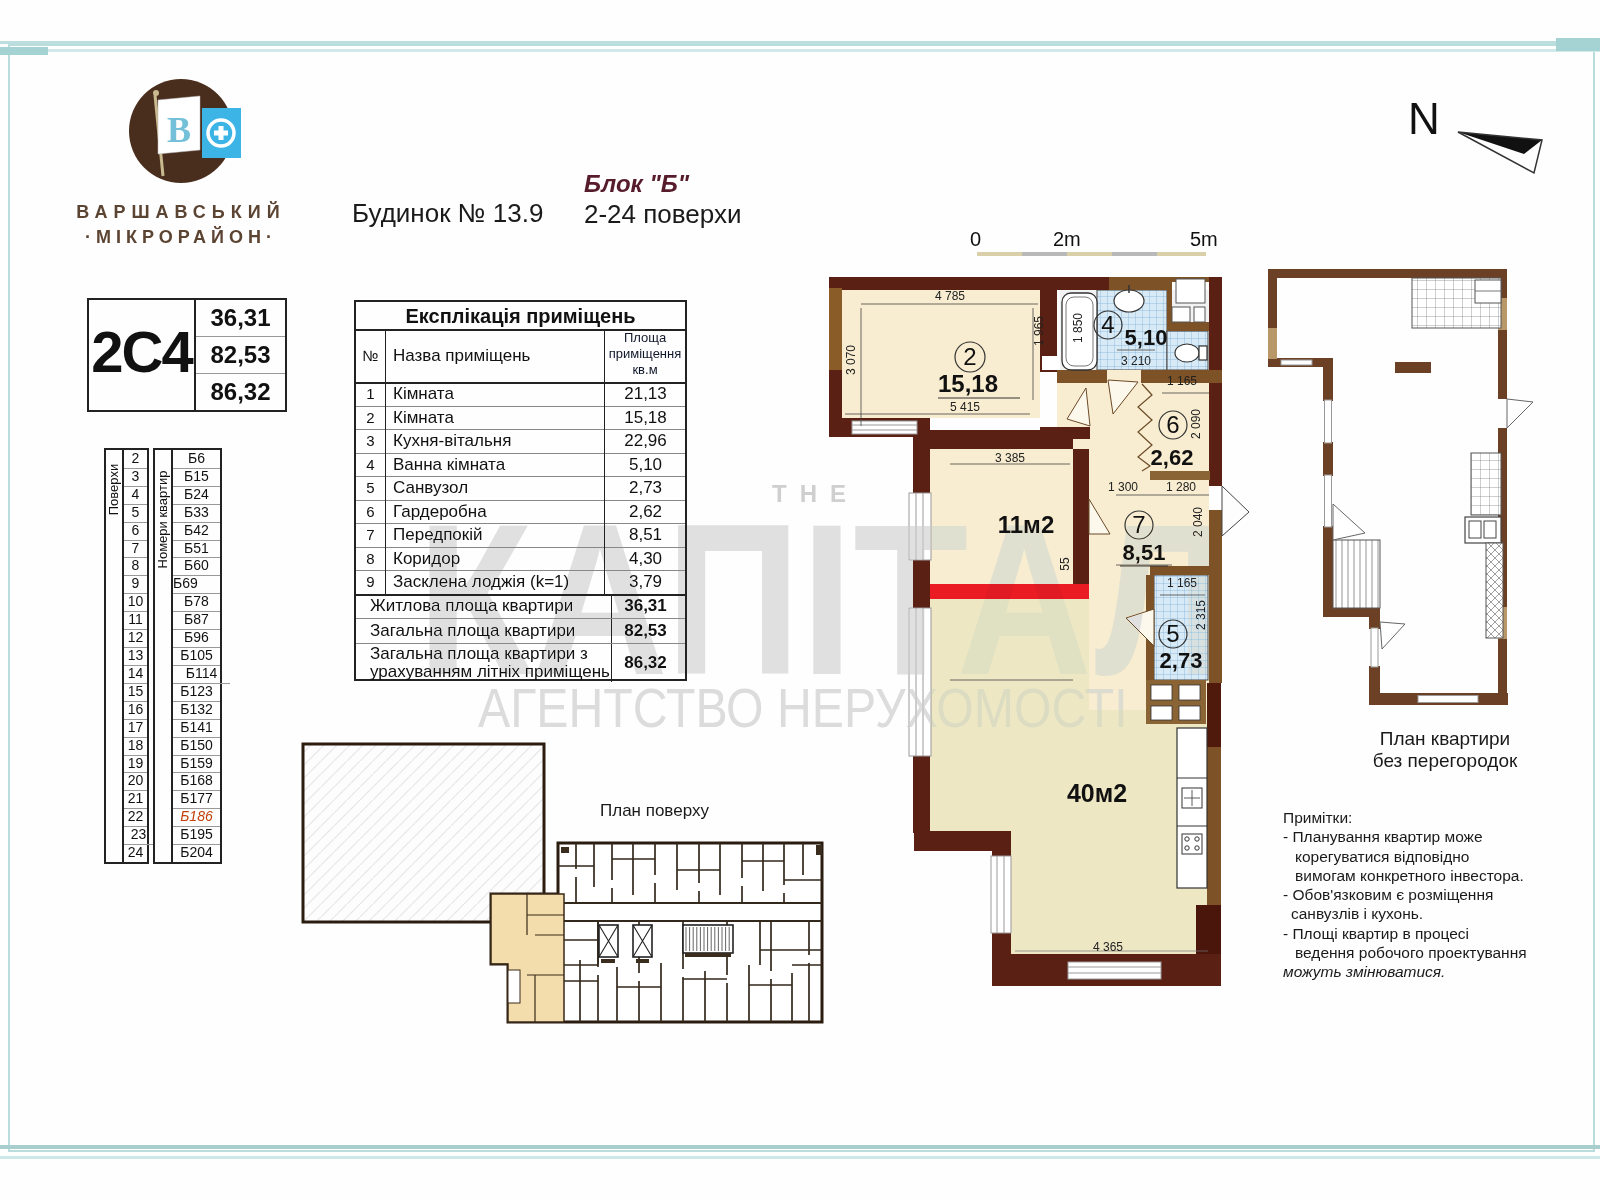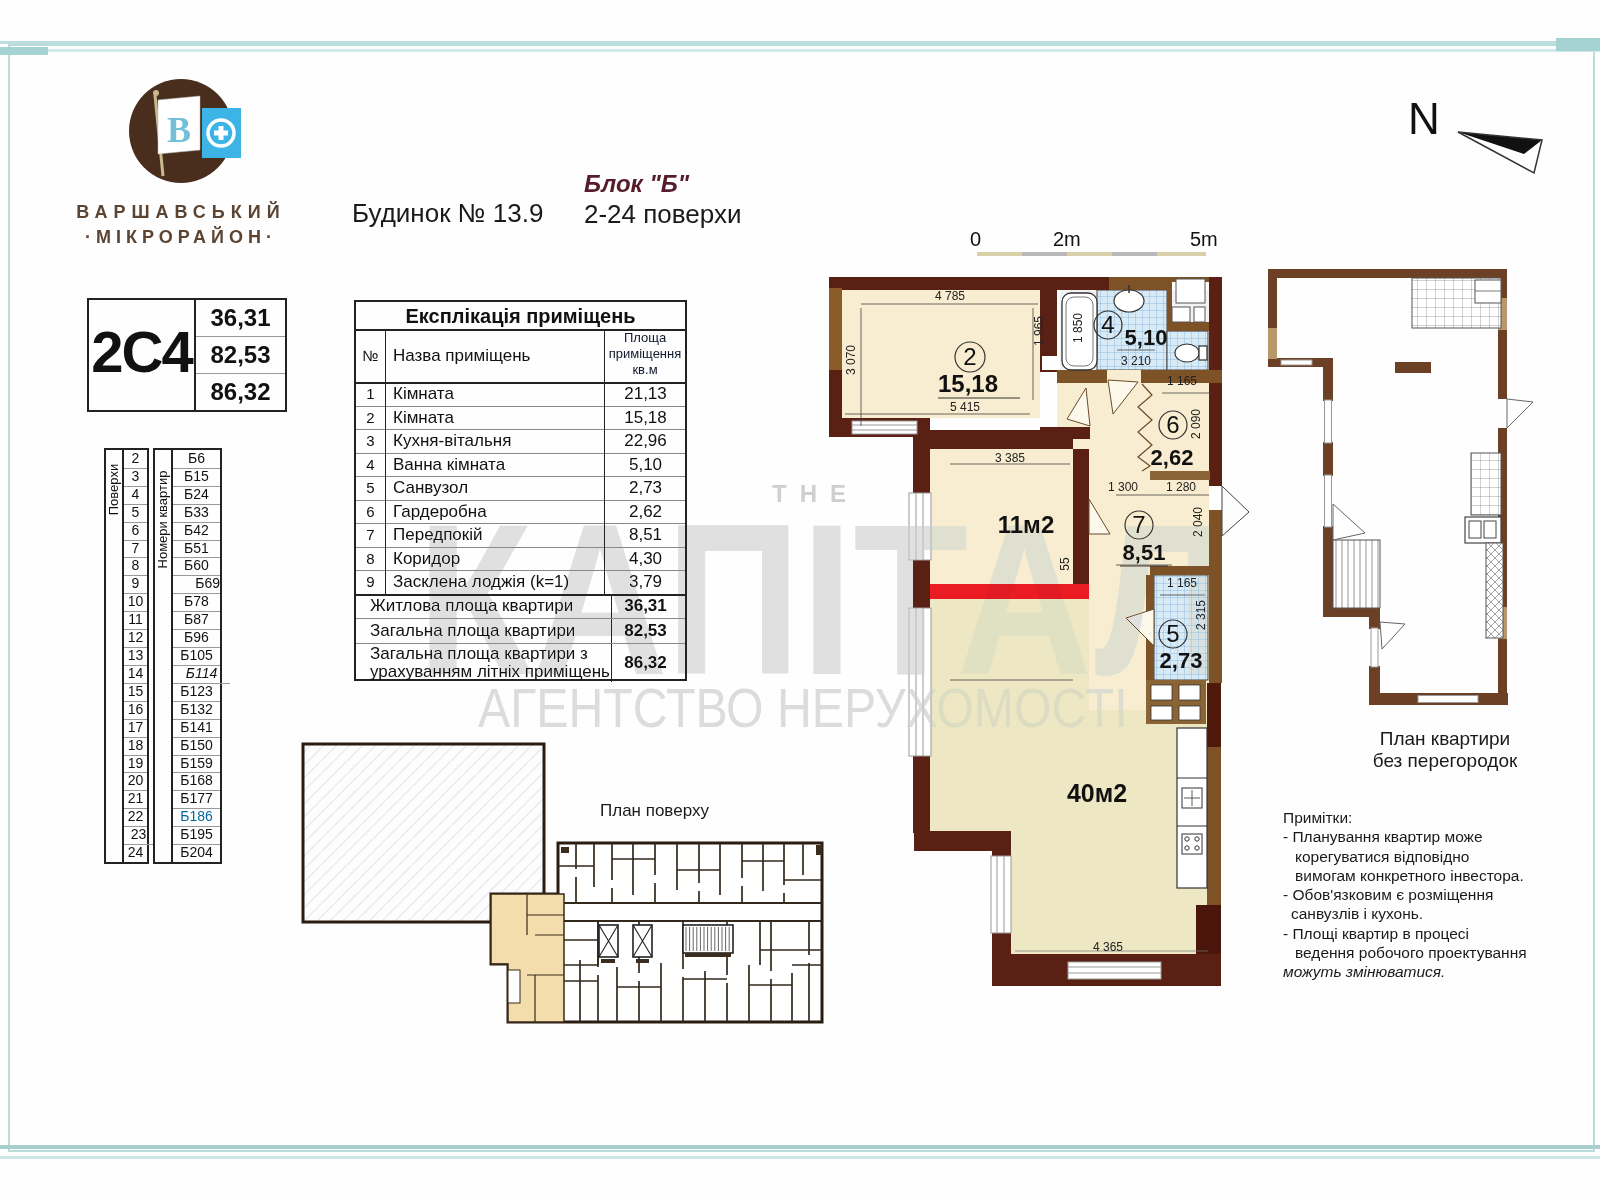--- a/index.html
+++ b/index.html
@@ -90,34 +90,34 @@
   <div class="abs vert" style="left:-50px;top:62px;width:114px;font-size:13px;color:#111;text-align:center;">Номери квартир</div>
 </div>
 <div class="abs" style="left:171px;top:448px;width:47px;height:412px;border:2px solid #222;">
 <div class="abs" style="left:0;top:0.00px;width:47px;height:17.91px;line-height:17.91px;text-align:center;font-size:14px;color:#111;border-bottom:1px solid #999;">Б6</div>
 <div class="abs" style="left:0;top:17.91px;width:47px;height:17.91px;line-height:17.91px;text-align:center;font-size:14px;color:#111;border-bottom:1px solid #999;">Б15</div>
 <div class="abs" style="left:0;top:35.83px;width:47px;height:17.91px;line-height:17.91px;text-align:center;font-size:14px;color:#111;border-bottom:1px solid #999;">Б24</div>
 <div class="abs" style="left:0;top:53.74px;width:47px;height:17.91px;line-height:17.91px;text-align:center;font-size:14px;color:#111;border-bottom:1px solid #999;">Б33</div>
 <div class="abs" style="left:0;top:71.65px;width:47px;height:17.91px;line-height:17.91px;text-align:center;font-size:14px;color:#111;border-bottom:1px solid #999;">Б42</div>
 <div class="abs" style="left:0;top:89.57px;width:47px;height:17.91px;line-height:17.91px;text-align:center;font-size:14px;color:#111;border-bottom:1px solid #999;">Б51</div>
 <div class="abs" style="left:0;top:107.48px;width:47px;height:17.91px;line-height:17.91px;text-align:center;font-size:14px;color:#111;border-bottom:1px solid #999;">Б60</div>
-<div class="abs" style="left:0;top:125.39px;width:47px;height:17.91px;line-height:17.91px;text-align:right;font-size:14px;color:#111;border-bottom:1px solid #999;">Б69</div>
+<div class="abs" style="left:0;top:125.39px;width:47px;height:17.91px;line-height:17.91px;text-align:left;font-size:14px;color:#111;border-bottom:1px solid #999;">Б69</div>
 <div class="abs" style="left:0;top:143.30px;width:47px;height:17.91px;line-height:17.91px;text-align:center;font-size:14px;color:#111;border-bottom:1px solid #999;">Б78</div>
 <div class="abs" style="left:0;top:161.22px;width:47px;height:17.91px;line-height:17.91px;text-align:center;font-size:14px;color:#111;border-bottom:1px solid #999;">Б87</div>
 <div class="abs" style="left:0;top:179.13px;width:47px;height:17.91px;line-height:17.91px;text-align:center;font-size:14px;color:#111;border-bottom:1px solid #999;">Б96</div>
 <div class="abs" style="left:0;top:197.04px;width:47px;height:17.91px;line-height:17.91px;text-align:center;font-size:14px;color:#111;border-bottom:1px solid #999;">Б105</div>
-<div class="abs" style="left:0;top:214.96px;width:57px;height:17.91px;line-height:17.91px;text-align:center;font-size:14px;color:#111;border-bottom:1px solid #999;font-style:italic;">Б114</div>
+<div class="abs" style="left:0;top:214.96px;width:57px;height:17.91px;line-height:17.91px;text-align:center;font-size:14px;color:#111;border-bottom:1px solid #999;">Б114</div>
 <div class="abs" style="left:0;top:232.87px;width:47px;height:17.91px;line-height:17.91px;text-align:center;font-size:14px;color:#111;border-bottom:1px solid #999;">Б123</div>
 <div class="abs" style="left:0;top:250.78px;width:47px;height:17.91px;line-height:17.91px;text-align:center;font-size:14px;color:#111;border-bottom:1px solid #999;">Б132</div>
 <div class="abs" style="left:0;top:268.70px;width:47px;height:17.91px;line-height:17.91px;text-align:center;font-size:14px;color:#111;border-bottom:1px solid #999;">Б141</div>
 <div class="abs" style="left:0;top:286.61px;width:47px;height:17.91px;line-height:17.91px;text-align:center;font-size:14px;color:#111;border-bottom:1px solid #999;">Б150</div>
 <div class="abs" style="left:0;top:304.52px;width:47px;height:17.91px;line-height:17.91px;text-align:center;font-size:14px;color:#111;border-bottom:1px solid #999;">Б159</div>
 <div class="abs" style="left:0;top:322.43px;width:47px;height:17.91px;line-height:17.91px;text-align:center;font-size:14px;color:#111;border-bottom:1px solid #999;">Б168</div>
 <div class="abs" style="left:0;top:340.35px;width:47px;height:17.91px;line-height:17.91px;text-align:center;font-size:14px;color:#111;border-bottom:1px solid #999;">Б177</div>
-<div class="abs" style="left:0;top:358.26px;width:47px;height:17.91px;line-height:17.91px;text-align:center;font-size:14px;color:#0369a1;border-bottom:1px solid #999;">Б186</div>
+<div class="abs" style="left:0;top:358.26px;width:47px;height:17.91px;line-height:17.91px;text-align:center;font-size:14px;color:#c2410c;border-bottom:1px solid #999;font-style:italic;">Б186</div>
 <div class="abs" style="left:0;top:376.17px;width:47px;height:17.91px;line-height:17.91px;text-align:center;font-size:14px;color:#111;border-bottom:1px solid #999;">Б195</div>
 <div class="abs" style="left:0;top:394.09px;width:47px;height:17.91px;line-height:17.91px;text-align:center;font-size:14px;color:#111;">Б204</div>
 </div>
 <div class="abs" style="left:354px;top:300px;width:329px;height:377px;border:2px solid #222;background:transparent;">
 <div class="abs" style="left:0;top:0;width:329px;height:27px;border-bottom:2px solid #222;text-align:center;font-size:20px;font-weight:bold;line-height:28px;color:#111;">Експлікація приміщень</div>
 <div class="abs" style="left:0;top:27px;width:329px;height:53px;border-bottom:2px solid #222;">
         <div class="abs" style="left:0;top:0;width:29px;height:53px;border-right:1.5px solid #222;text-align:center;line-height:53px;font-size:15px;color:#111;">№</div>
         <div class="abs" style="left:30px;top:0;width:211px;height:53px;border-right:1.5px solid #222;font-size:17px;color:#111;line-height:53px;padding-left:7px;">Назва приміщень</div>
         <div class="abs" style="left:249px;top:0;width:80px;height:53px;text-align:center;font-size:13px;color:#0f172a;line-height:16px;padding-top:1px;">Площа<br>приміщення<br>кв.м</div>
       </div>

